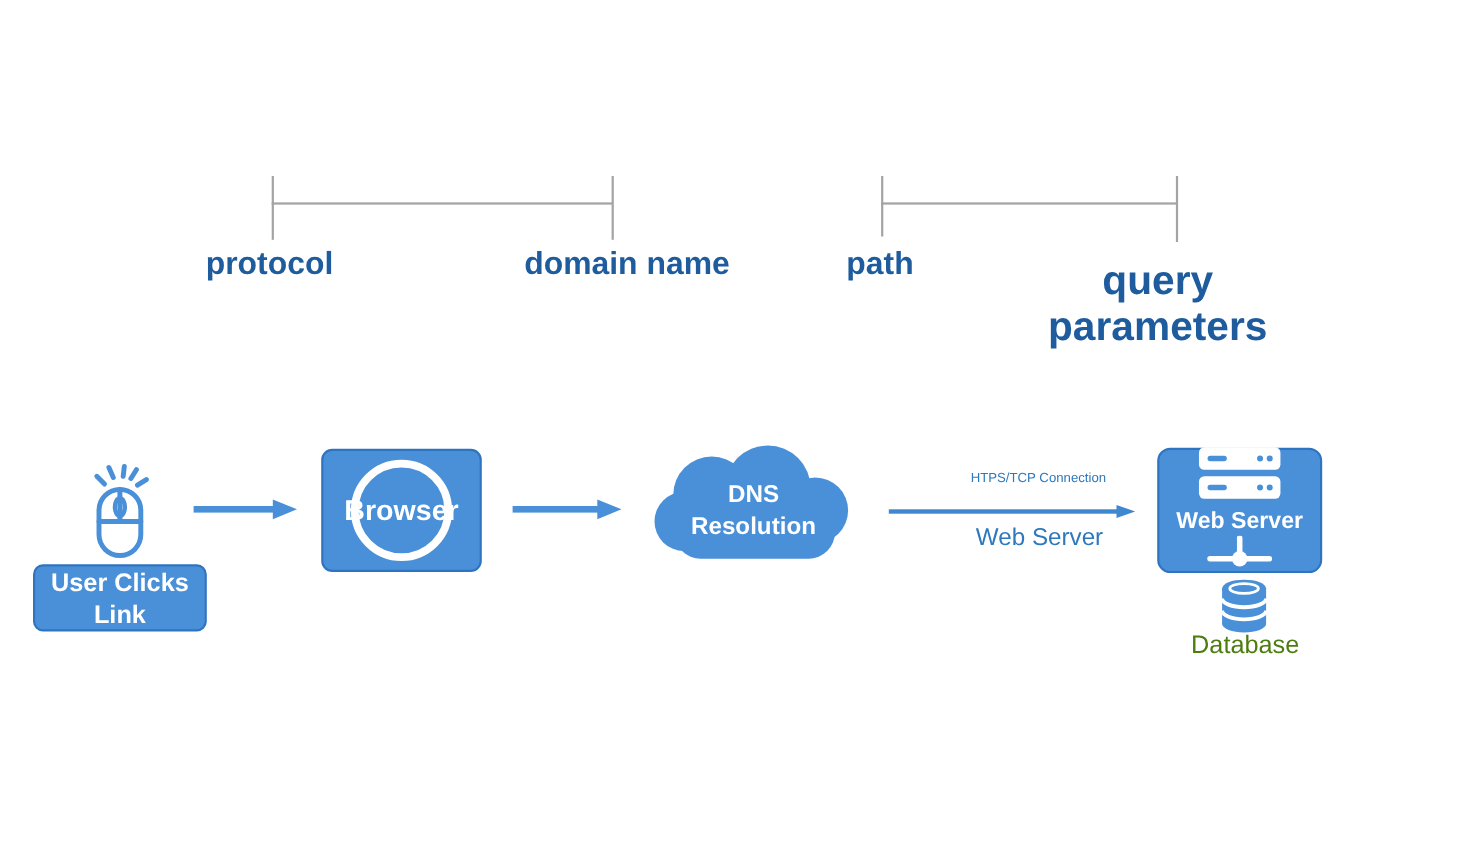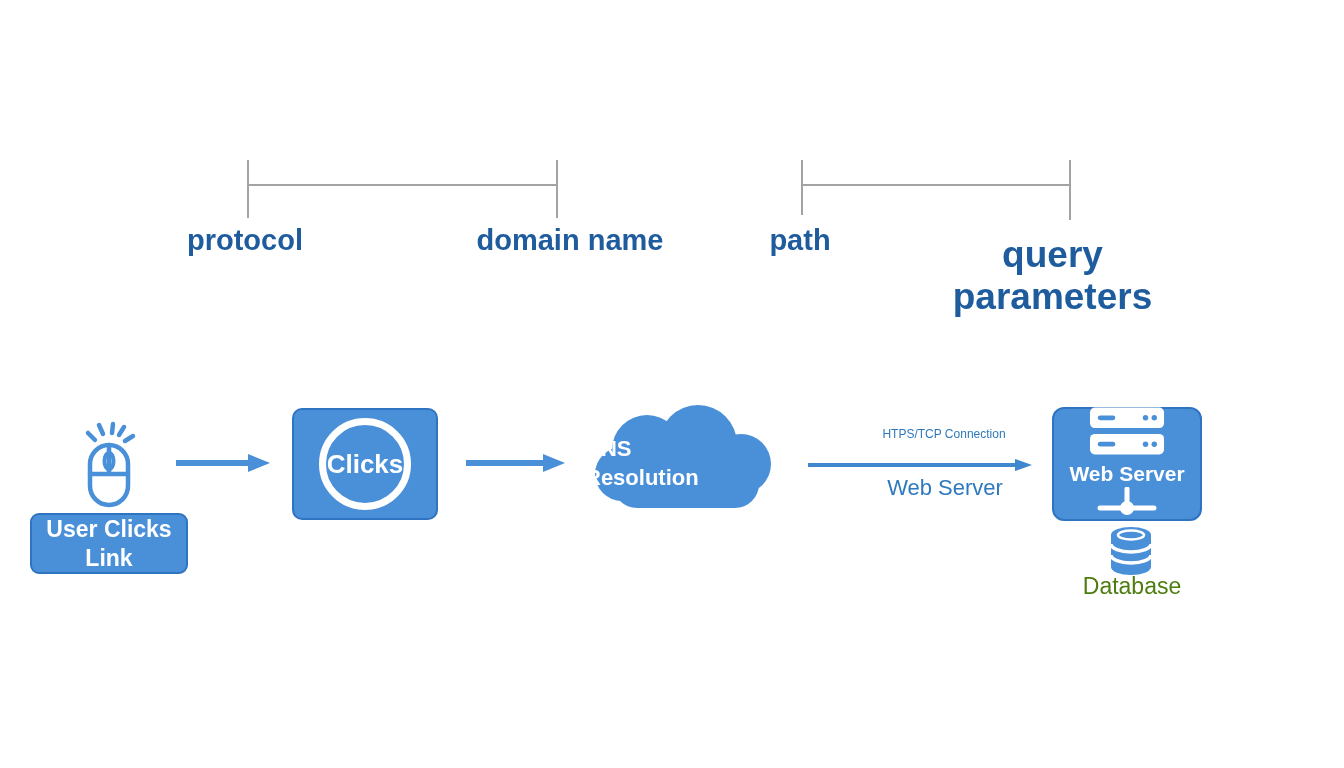--- a/index.html
+++ b/index.html
@@ -156,20 +156,21 @@
     border-bottom: 6px solid transparent;
     border-left: 17px solid #3f87cf;
   }
 
   
   #dns-cloud { position: absolute; left: 585px; top: 398px; }
   .dns-text {
     position: absolute;
     left: 585px; top: 434px;
     width: 200px;
+    text-align: center;
     color: #ffffff;
     font-weight: bold;
     font-size: 22px;
     line-height: 29px;
   }
 
   
   .conn-label {
     position: absolute;
     color: #2e79bd;
@@ -227,21 +228,21 @@
     <span>User Clicks Link</span>
   </div>
 
   <div class="arrow" id="arrow-1">
     <div class="shaft"></div>
       <div class="head"></div>
   </div>
 
   <div class="flow-box" id="browser-box">
     <div class="browser-circle"></div>
-    <div class="browser-text">Clicks</div>
+    <div class="browser-text">Browser</div>
   </div>
 
   <div class="arrow" id="arrow-2">
     <div class="shaft"></div>
       <div class="head"></div>
   </div>
 
   <div id="dns-cloud">
     <svg width="200" height="114" viewBox="0 0 200 114">
       <g fill="#4a90d9">

